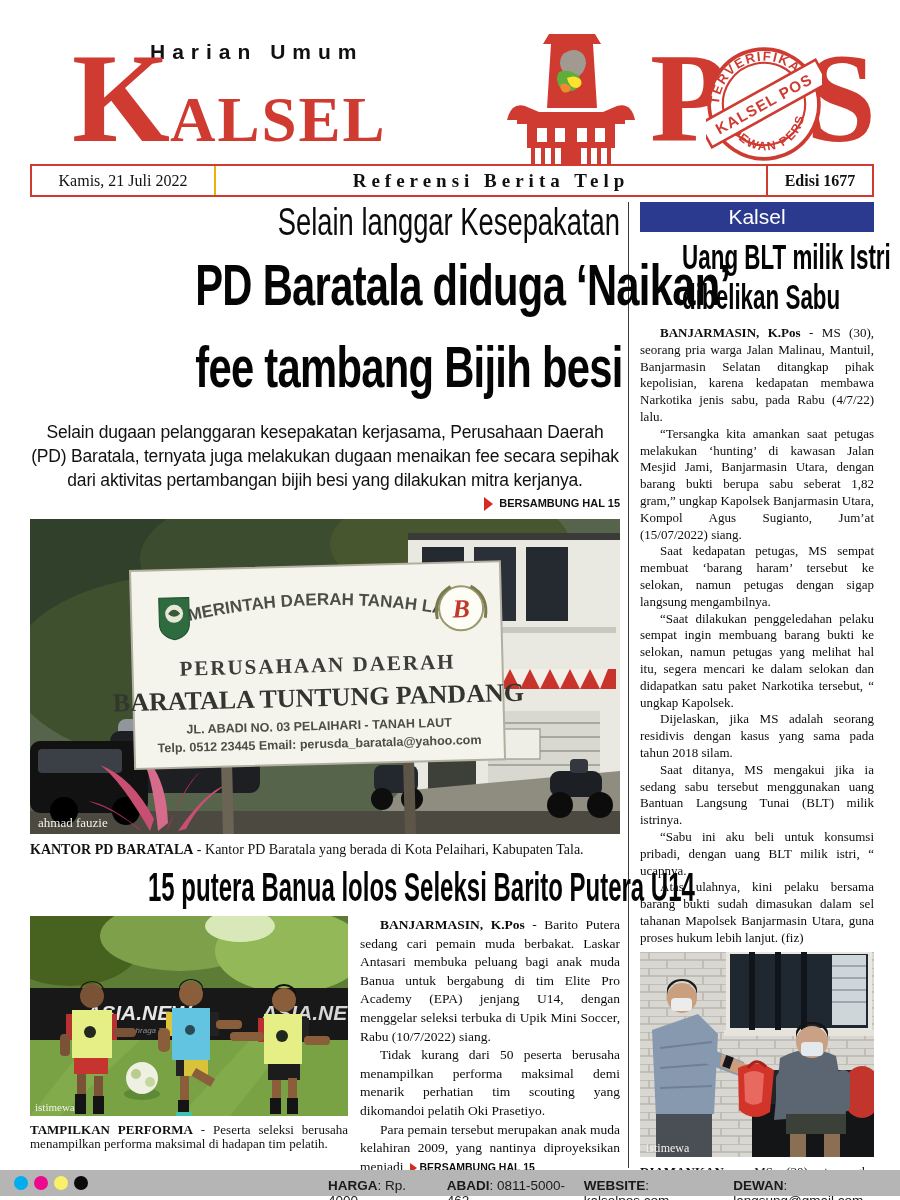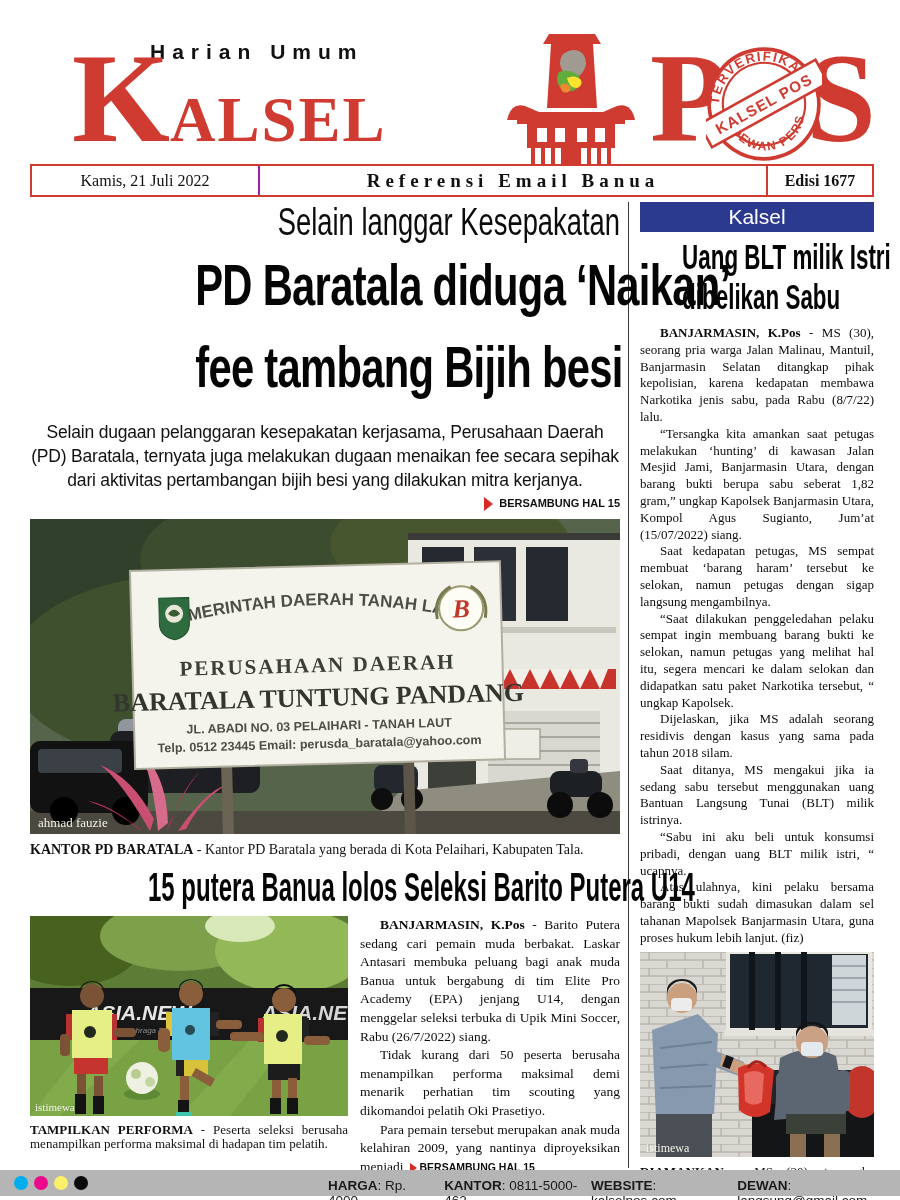--- a/index.html
+++ b/index.html
@@ -12,21 +12,21 @@
   .mast-title .big { font-size:126px; line-height:1; }
   .mast-title .small { font-size:63px; line-height:1; letter-spacing:2px; }
   .mast-p { position:absolute; top:36px; left:650px; font-family:"Liberation Serif", serif; font-weight:bold; color:#cf3a31; font-size:126px; line-height:1; }
   .mast-s { position:absolute; top:36px; left:806px; font-family:"Liberation Serif", serif; font-weight:bold; color:#cf3a31; font-size:126px; line-height:1; }
   .logo-house { position:absolute; left:497px; top:28px; }
   .stamp { position:absolute; left:706px; top:46px; z-index:3; }
 
   
   .datebar { position:absolute; left:30px; top:164px; width:844px; height:33px; border:2px solid #cf3a31; display:flex; align-items:stretch; font-family:"Liberation Serif", serif; color:#111; }
   .datebar .cell { display:flex; align-items:center; justify-content:center; }
-  .db-date { width:228px; border-right:2px solid #a21caf; font-size:16px; }
+  .db-date { width:184px; border-right:2px solid #eab308; font-size:16px; }
   .db-motto { flex:1; border-right:2px solid #cf3a31; font-size:19px; font-weight:bold; letter-spacing:5px; }
   .db-edition { width:104px; font-size:16px; font-weight:bold; }
 
   .v-divider { position:absolute; left:628px; top:202px; width:1px; height:966px; background:#3a3a3a; }
 
   
   .left-col { position:absolute; left:30px; top:202px; width:590px; }
   .kicker { font-size:38px; line-height:40px; color:#0c0c0c; text-align:right; transform:scaleX(0.72); transform-origin:100% 50%; white-space:nowrap; }
   .headline { font-weight:bold; font-size:58px; line-height:82px; letter-spacing:-1px; color:#050505; text-align:right; transform:scaleX(0.72); transform-origin:100% 50%; white-space:nowrap; margin-top:2px; }
   .deck { margin-top:12px; font-size:17.5px; line-height:24px; letter-spacing:-0.2px; text-align:center; color:#111; }
@@ -119,21 +119,21 @@
       </text>
       <g transform="rotate(-17 55 55)">
         <rect x="-8" y="42" width="126" height="25" fill="#fff" stroke="#cf3a31" stroke-width="2.5"></rect>
         <text x="55" y="60" font-size="14.5" font-weight="bold" fill="#cf3a31" text-anchor="middle" letter-spacing="1">KALSEL POS</text>
       </g>
     </g>
   </svg>
 
   <div class="datebar">
     <div class="cell db-date">Kamis, 21 Juli 2022</div>
-    <div class="cell db-motto">Referensi Email Banua</div>
+    <div class="cell db-motto">Referensi Berita Telp</div>
     <div class="cell db-edition">Edisi 1677</div>
   </div>
 
   <div class="v-divider"></div>
 
   <div class="left-col">
     <div class="kicker">Selain langgar Kesepakatan</div>
     <div class="headline">
       <div>PD Baratala diduga ‘Naikan’</div>
       <div>fee tambang Bijih besi</div>
@@ -300,35 +300,35 @@
           </g>
           <ellipse cx="112" cy="178" rx="18" ry="6" fill="#4f7a2c" opacity="0.6"></ellipse>
           <circle cx="112" cy="162" r="16" fill="#eef0e2"></circle>
           <circle cx="106" cy="158" r="5" fill="#b8cc90"></circle>
             <circle cx="120" cy="166" r="5" fill="#c4d6a0"></circle>
           <text x="5" y="195" font-size="11" fill="#f0f0e8" font-family="Liberation Serif, serif">istimewa</text>
         </svg>
         <div class="sports-caption"><b>TAMPILKAN PERFORMA</b><span> - Peserta seleksi berusaha menampilkan performa maksimal di hadapan tim pelatih.</span></div>
       </div>
       <div class="sports-text">
-        <p><b>BANJARMASIN, K.Pos</b><span> - Barito Putera sedang cari pemain muda berbakat. Laskar Antasari membuka peluang bagi anak muda Banua untuk bergabung di tim Elite Pro Academy (EPA) jenjang U14, dengan menggelar seleksi terbuka di Upik Mini Soccer, Rabu (26/7/2022) siang.</span></p>
+        <p><b>BANJARMASIN, K.Pos</b><span> - Barito Putera sedang cari pemain muda berbakat. Laskar Antasari membuka peluang bagi anak muda Banua untuk bergabung di tim Elite Pro Academy (EPA) jenjang U14, dengan menggelar seleksi terbuka di Upik Mini Soccer, Rabu (10/7/2022) siang.</span></p>
         <p>Tidak kurang dari 50 peserta berusaha menampilkan performa maksimal demi menarik perhatian tim scouting yang dikomandoi pelatih Oki Prasetiyo.</p>
         <p><span>Para pemain tersebut merupakan anak muda kelahiran 2009, yang nantinya diproyeksikan menjadi</span><span class="cont-inline"><span class="tri"></span><span>BERSAMBUNG HAL 15</span></span></p>
       </div>
     </div>
   </div>
 
   <div class="right-col">
     <div class="section-bar">Kalsel</div>
     <div class="k-headline">
       <div>Uang BLT milik Istri</div>
       <div>dibelikan Sabu</div>
     </div>
     <div class="k-body">
-      <p><b>BANJARMASIN, K.Pos</b><span> - MS (30), seorang pria warga Jalan Malinau, Mantuil, Banjarmasin Selatan ditangkap pihak kepolisian, karena kedapatan membawa Narkotika jenis sabu, pada Rabu (8/7/22) lalu.</span></p>
+      <p><b>BANJARMASIN, K.Pos</b><span> - MS (30), seorang pria warga Jalan Malinau, Mantuil, Banjarmasin Selatan ditangkap pihak kepolisian, karena kedapatan membawa Narkotika jenis sabu, pada Rabu (4/7/22) lalu.</span></p>
       <p>“Tersangka kita amankan saat petugas melakukan ‘hunting’ di kawasan Jalan Mesjid Jami, Banjarmasin Utara, dengan barang bukti berupa sabu seberat 1,82 gram,” ungkap Kapolsek Banjarmasin Utara, Kompol Agus Sugianto, Jum’at (15/07/2022) siang.</p>
       <p>Saat kedapatan petugas, MS sempat membuat ‘barang haram’ tersebut ke selokan, namun petugas dengan sigap langsung mengambilnya.</p>
       <p>“Saat dilakukan penggeledahan pelaku sempat ingin membuang barang bukti ke selokan, namun petugas yang melihat hal itu, segera mencari ke dalam selokan dan didapatkan satu paket Narkotika tersebut, “ ungkap Kapolsek.</p>
       <p>Dijelaskan, jika MS adalah seorang residivis dengan kasus yang sama pada tahun 2018 silam.</p>
       <p>Saat ditanya, MS mengakui jika ia sedang sabu tersebut menggunakan uang Bantuan Langsung Tunai (BLT) milik istrinya.</p>
       <p>“Sabu ini aku beli untuk konsumsi pribadi, dengan uang BLT milik istri, “ ucapnya.</p>
       <p>Atas ulahnya, kini pelaku bersama barang bukti sudah dimasukan dalam sel tahanan Mapolsek Banjarmasin Utara, guna proses hukum lebih lanjut. (fiz)</p>
     </div>
 
     
@@ -398,19 +398,19 @@
 
   <div class="footer">
     <div class="cmyk">
       <span class="dot c"></span>
       <span class="dot m"></span>
       <span class="dot y"></span>
       <span class="dot k"></span>
     </div>
     <div class="footer-items">
       <span><b>HARGA</b><span>: Rp. 4000,-</span></span>
-      <span><b>KANTOR</b><span>: 0811-5000-462</span></span>
+      <span><b>ABADI</b><span>: 0811-5000-462</span></span>
       <span><b>WEBSITE</b><span>: kalselpos.com</span></span>
       <span><b>DEWAN</b><span>: langsung@gmail.com</span></span>
     </div>
   </div>
 
 </div>
 
 </body></html>

